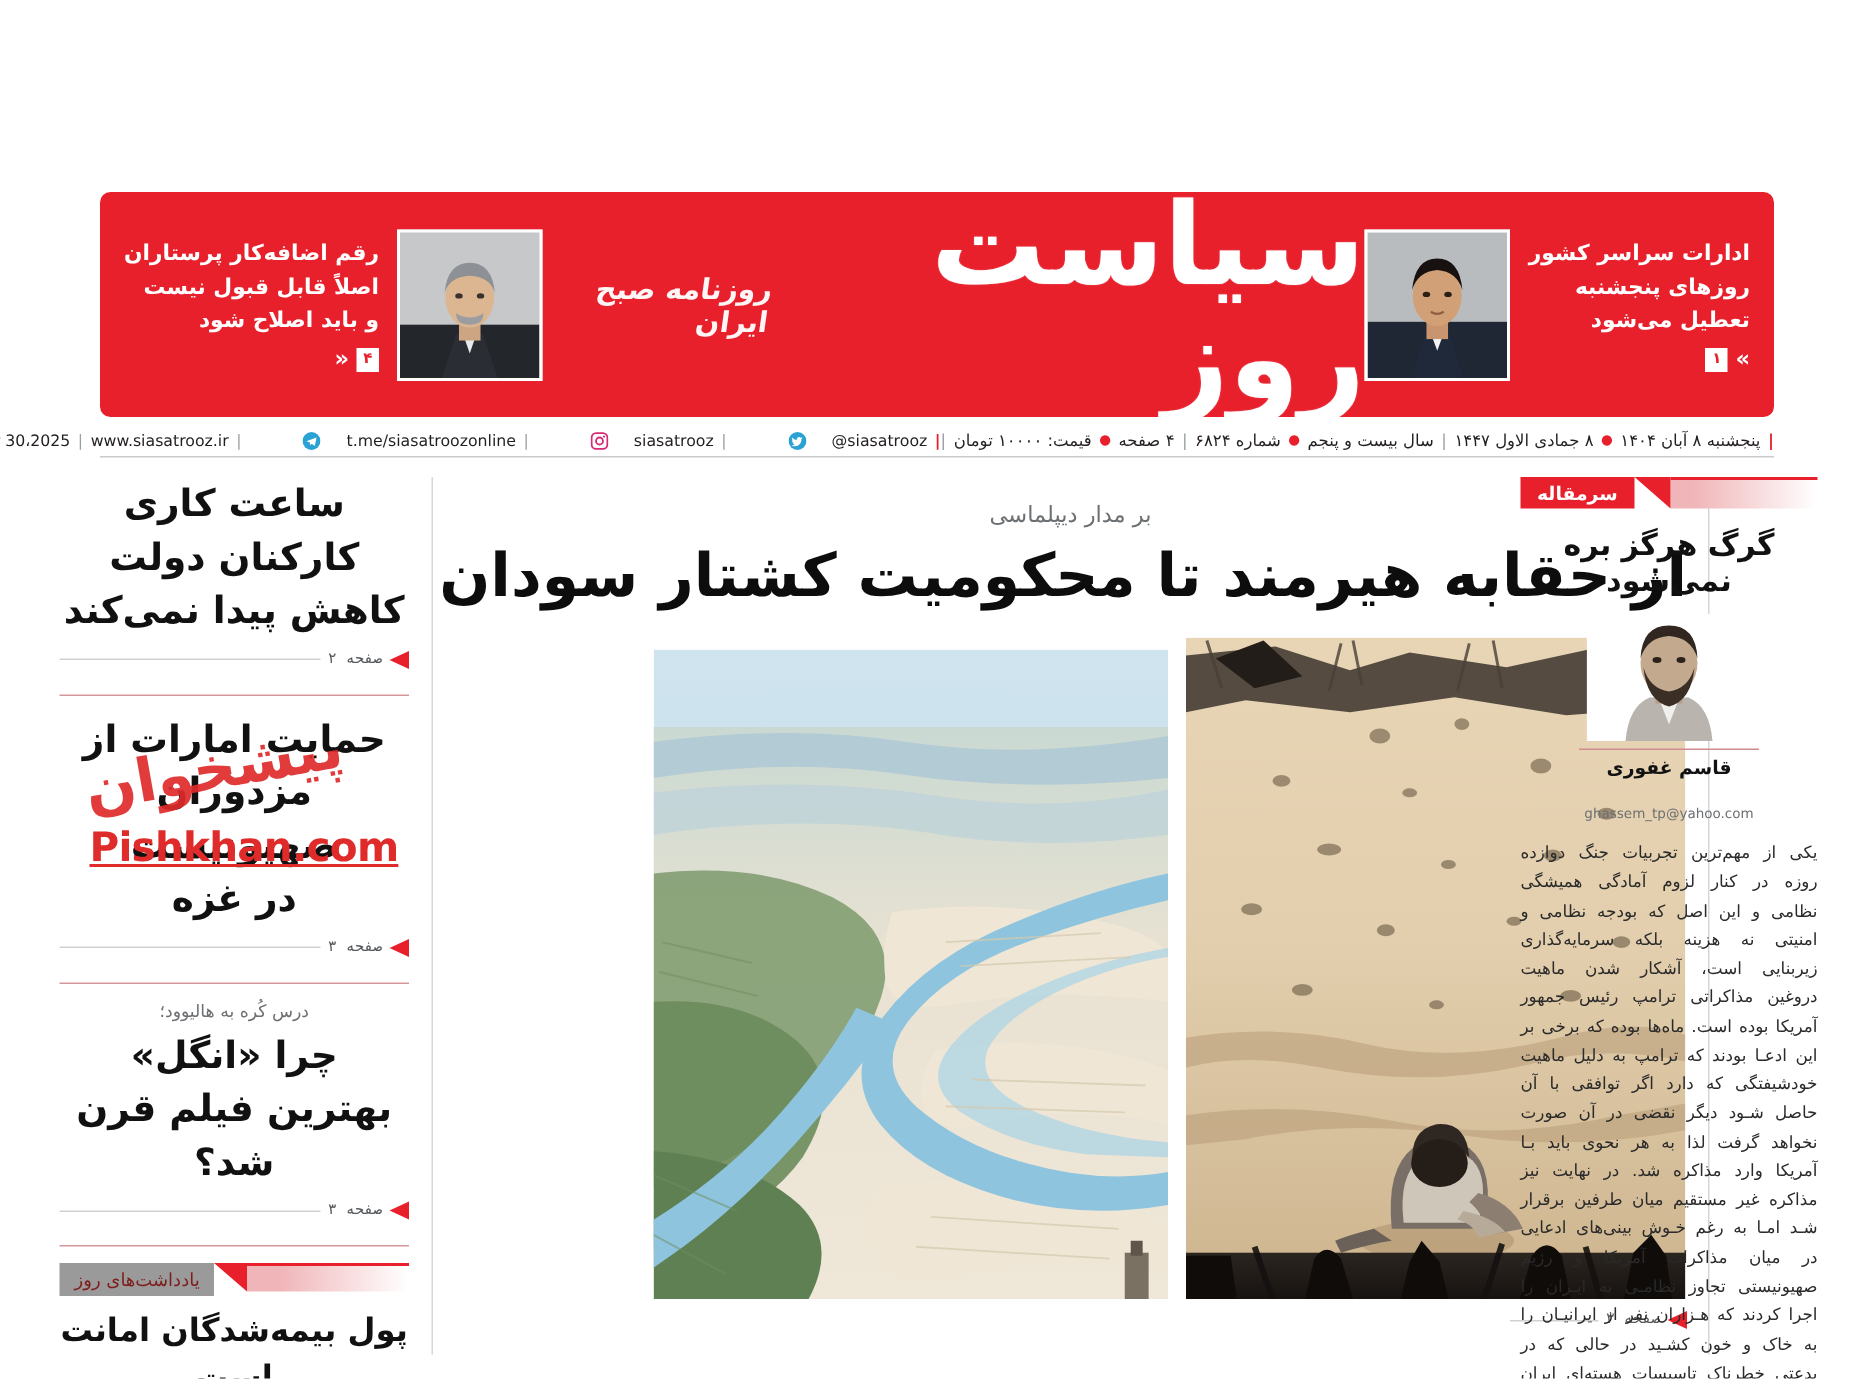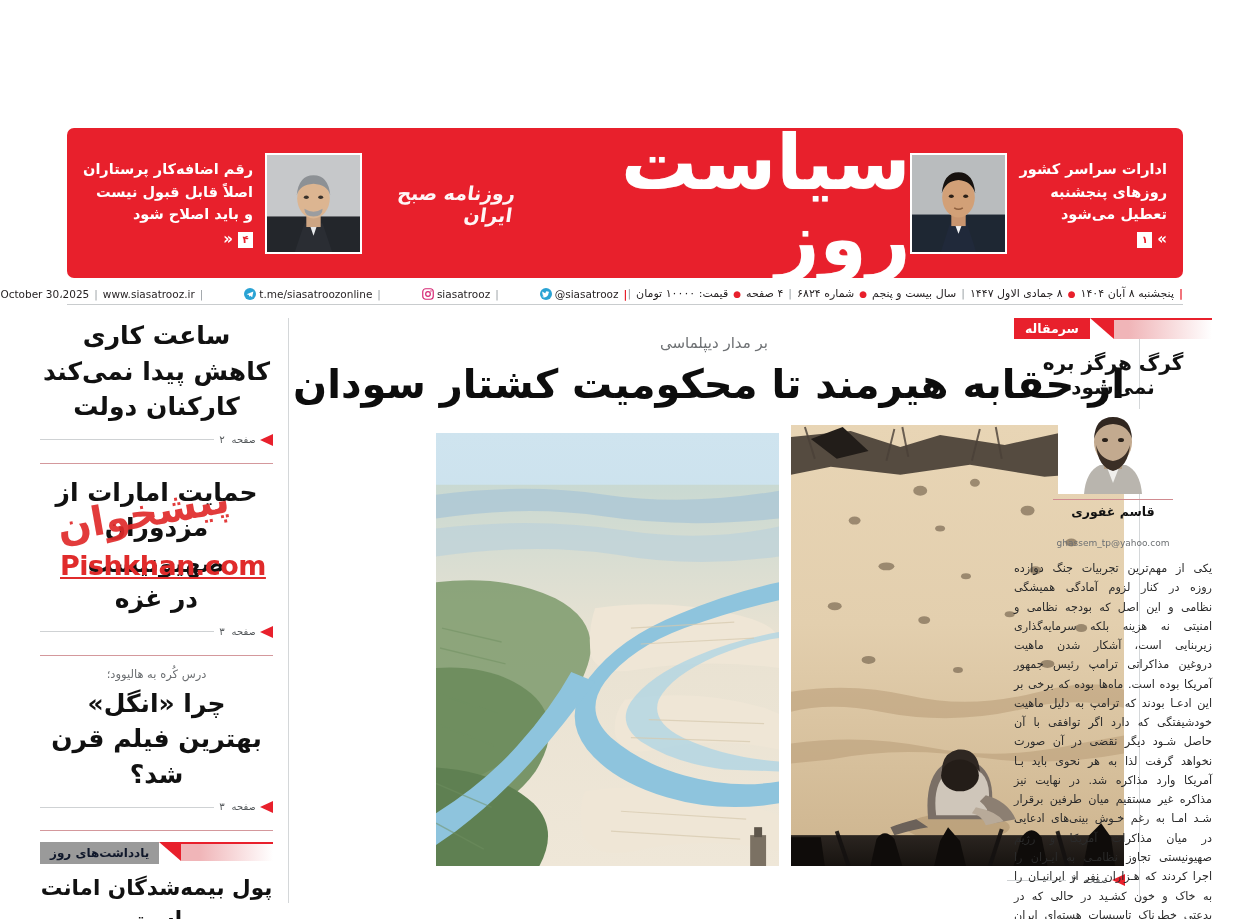--- a/index.html
+++ b/index.html
@@ -57,21 +57,21 @@
     position: absolute; left: 67px; top: 283px; width: 1116px; height: 22px;
     border-bottom: 1px solid #c9ccce;
     display: flex; align-items: center; justify-content: space-between;
     font-size: 11px; color: #231f20; direction: rtl;
   }
   .info-fa { display: flex; align-items: center; gap: 5px; white-space: nowrap; }
   .info-en { display: flex; align-items: center; gap: 5px; direction: ltr; white-space: nowrap; font-size: 10.5px; }
   .dot { color: #e8202c; font-size: 9px; }
   .bar { color: #9aa0a4; }
   .redbar { color: #e8202c; font-weight: 700; }
-  .soc { display: inline-flex; align-items: center; gap: 3px; padding-left: 36px; }
+  .soc { display: inline-flex; align-items: center; gap: 17px; padding-left: 36px; }
   .soc .ic { width: 12px; height: 12px; display: inline-block; }
 
   
   .col-left  { position: absolute; left: 40px;  top: 318px; width: 233px; height: 580px; }
   .col-main  { position: absolute; left: 288px; top: 318px; width: 852px; height: 585px;
                border-left: 1px solid #d4d7d9; border-right: 1px solid #d4d7d9; padding: 0 14px; }
   .col-right { position: absolute; left: 1014px; top: 318px; width: 198px; height: 568px; }
 
   
   .lc-item { position: relative; padding-bottom: 8px; }
@@ -84,21 +84,21 @@
   .lc-head.sm { font-size: 21.5px; }
   .pagemark { display: flex; align-items: center; gap: 5px; margin-top: 9px; }
   .pm-arrow { width: 0; height: 0; border-top: 6px solid transparent; border-bottom: 6px solid transparent;
               border-left: 13px solid #e8202c; transform: rotate(180deg); }
   .pm-text { font-size: 10px; color: #54585b; font-family: Liberation Mono, monospace; }
   .pm-line { flex: 1; height: 1px; background: #cfd2d4; }
 
   .notes-badge-row { display: flex; align-items: stretch; height: 19px; margin-bottom: 12px; }
   .nb-grad { flex: 1; background: linear-gradient(to left, #ffffff, #f0b5b8 80%); border-top: 2px solid #e8202c; position: relative; }
   .nb-tri { width: 0; height: 0; border-top: 19px solid #e8202c; border-left: 22px solid transparent; }
-  .nb-label { background: #9a9a9a; color: #0f172a; font-size: 12px; font-weight: 700;
+  .nb-label { background: #9a9a9a; color: #7f1d1d; font-size: 12px; font-weight: 400;
               padding: 11px 10px; display: flex; align-items: center; }
 
   
   .main-kicker { text-align: center; font-size: 15px; color: #6d7073; margin-top: 16px; }
   .main-head {
     text-align: center; font-size: 40px; font-weight: 700; color: #0d0d0d;
     line-height: 1.3; margin-top: 6px; letter-spacing: -.5px; white-space: nowrap;
   }
   .photos { display: flex; gap: 10px; margin-top: 14px; }
   .photo { border: 1px solid #ffffff; overflow: hidden; position: relative; }
@@ -261,22 +261,22 @@
       </span>
       <span class="redbar">|</span>
     </div>
   </div>
 
   <div class="col-left">
 
     <div class="lc-item">
       <div class="lc-head">
         <div>ساعت کاری</div>
+        <div>کارکنان دولت</div>
         <div>کاهش پیدا نمی‌کند</div>
-        <div>کارکنان دولت</div>
       </div>
       <div class="pagemark">
         <span class="pm-arrow"></span>
         <span class="pm-text">صفحه ۲</span>
         <span class="pm-line"></span>
       </div>
     </div>
     <div class="lc-rule"></div>
 
     <div class="lc-item">

